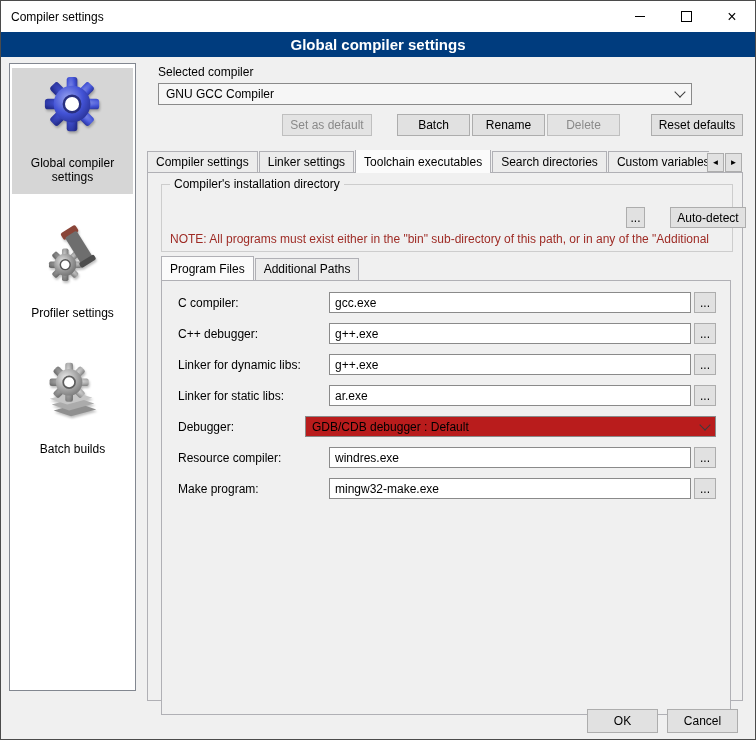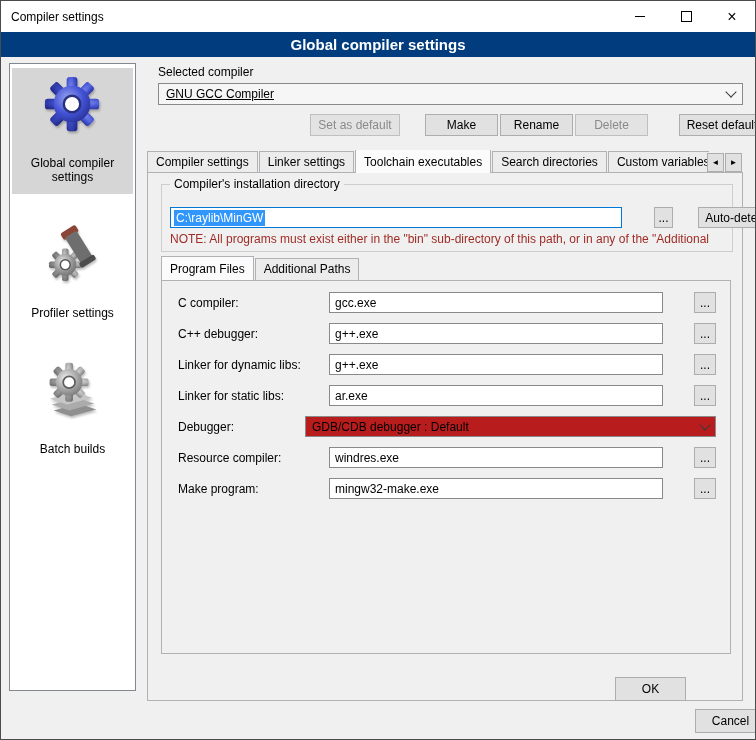--- a/index.html
+++ b/index.html
@@ -18,28 +18,28 @@
   .header-bar{height:25px;background:#003c7e;color:#fff;display:flex;align-items:center;justify-content:center;font-weight:bold;font-size:15px;}
 
   
   .sidebar{position:absolute;left:8px;top:62px;width:127px;height:628px;background:#fff;border:1px solid #828790;box-sizing:border-box;padding-top:2px;}
   .side-item{margin:2px 2px 24px;display:flex;flex-direction:column;align-items:center;padding:6px 2px 10px;cursor:default;}
   .side-item.selected{background:#d6d6d6;}
   .side-icon{width:62px;height:62px;margin-bottom:20px;filter:drop-shadow(1px 2px 1px rgba(0,0,0,.25));}
   .side-label{text-align:center;line-height:14px;}
 
   
-  .btn{background:#e1e1e1;border:1px solid #adadad;font-family:inherit;font-size:12px;color:#000;display:flex;align-items:center;justify-content:center;box-sizing:border-box;padding:0;margin-left:28px;}
+  .btn{background:#e1e1e1;border:1px solid #adadad;font-family:inherit;font-size:12px;color:#000;display:flex;align-items:center;justify-content:center;box-sizing:border-box;padding:0;}
   .btn:disabled{color:#8a8a8a;border-color:#bfbfbf;background:#e3e3e3;}
   .combo{box-sizing:border-box;background:#f6f6f6;border:1px solid #8a8a8a;display:flex;align-items:center;padding:0 7px;}
   .chev{width:7px;height:7px;border-right:1px solid #3c3c3c;border-bottom:1px solid #3c3c3c;transform:rotate(45deg);margin-top:-4px;margin-left:auto;flex:none;}
 
   
   .lbl-selected-compiler{position:absolute;left:157px;top:64px;}
-  .compiler-combo{position:absolute;left:157px;top:82px;width:585px;height:22px;text-decoration:underline;}
+  .compiler-combo{position:absolute;left:157px;top:82px;width:534px;height:22px;}
   .btn-setdefault{position:absolute;left:281px;top:113px;width:90px;height:22px;}
   .btn-copy{position:absolute;left:396px;top:113px;width:73px;height:22px;}
   .btn-rename{position:absolute;left:471px;top:113px;width:73px;height:22px;}
   .btn-delete{position:absolute;left:546px;top:113px;width:73px;height:22px;}
   .btn-reset{position:absolute;left:650px;top:113px;width:92px;height:22px;}
 
   
   .tabs{position:absolute;left:146px;top:149px;width:562px;height:23px;display:flex;align-items:flex-end;overflow:hidden;}
   .tab{border:1px solid #b0b0b5;border-bottom:none;background:#ececec;padding:3px 8px 4px;margin-right:1px;white-space:nowrap;cursor:default;flex:none;}
   .tab.active{background:#fbfbfb;padding-top:5px;position:relative;z-index:3;}
@@ -53,32 +53,32 @@
   .groupbox{position:absolute;left:160px;top:183px;width:570px;height:66px;border:1px solid #cdcdcd;}
   .gb-legend{position:absolute;top:-8px;left:8px;background:#f0f0f0;padding:0 4px;}
   .dir-input{position:absolute;left:8px;top:22px;width:452px;height:21px;background:#fff;border:1px solid #0078d7;box-sizing:border-box;display:flex;align-items:center;padding:0 3px;overflow:hidden;cursor:text;}
   .dir-selection{background:#3297fd;color:#fff;padding:1px 2px;white-space:nowrap;}
   .btn-dots-dir{position:absolute;left:464px;top:22px;width:19px;height:21px;}
   .btn-autodetect{position:absolute;left:508px;top:22px;width:76px;height:21px;}
   .note{position:absolute;left:8px;top:47px;width:554px;white-space:nowrap;overflow:hidden;color:#9e2b25;}
 
   
   .subtabs{position:absolute;left:160px;top:257px;height:22px;display:flex;align-items:flex-end;z-index:2;}
-  .subpanel{position:absolute;left:160px;top:279px;width:570px;height:374px;border:1px solid #b0b0b5;background:#f0f0f0;box-sizing:border-box;}
+  .subpanel{position:absolute;left:160px;top:279px;width:570px;height:435px;border:1px solid #b0b0b5;background:#f0f0f0;box-sizing:border-box;}
 
   
   .form-rows{position:absolute;left:16px;top:11px;right:14px;}
   .frow{display:flex;align-items:center;margin-bottom:10px;height:21px;}
   .flabel{width:127px;flex:none;}
   .fbox{flex:1;height:21px;box-sizing:border-box;background:#fff;border:1px solid #8a8a8a;display:flex;align-items:center;padding:0 5px;margin-right:3px;overflow:hidden;white-space:nowrap;cursor:text;margin-left:24px;}
   .fbrowse{flex:none;width:22px;height:21px;}
   .fselect{flex:1;height:21px;box-sizing:border-box;background:#b91c1c;border:1px solid #8a8a8a;display:flex;align-items:center;padding:0 6px;cursor:default;}
 
   
-  .btn-ok{position:absolute;left:586px;top:676px;width:71px;height:24px;}
+  .btn-ok{position:absolute;left:586px;top:708px;width:71px;height:24px;}
   .btn-cancel{position:absolute;left:666px;top:708px;width:71px;height:24px;}
 </style>
 </head>
 <body>
 
 <div class="window">
 
   <div class="titlebar">
     <div class="title-text">Compiler settings</div>
     <button class="win-btn">
@@ -173,21 +173,21 @@
     </div>
   </div>
 
   <div class="lbl-selected-compiler">Selected compiler</div>
   <div class="combo compiler-combo">
     <span>GNU GCC Compiler</span>
     <span class="chev"></span>
   </div>
 
   <button class="btn btn-setdefault" disabled="">Set as default</button>
-  <button class="btn btn-copy">Make</button>
+  <button class="btn btn-copy">Batch</button>
   <button class="btn btn-rename">Rename</button>
   <button class="btn btn-delete" disabled="">Delete</button>
   <button class="btn btn-reset">Reset defaults</button>
 
   <div class="tabs">
     <div class="tab">Compiler settings</div>
     <div class="tab">Linker settings</div>
     <div class="tab active">Toolchain executables</div>
     <div class="tab">Search directories</div>
     <div class="tab">Custom variables</div>
@@ -195,23 +195,20 @@
   </div>
   <div class="tab-arrows">
     <button class="btn tab-arrow">◄</button>
     <button class="btn tab-arrow">►</button>
   </div>
 
   <div class="panel"></div>
 
   <div class="groupbox">
     <span class="gb-legend">Compiler's installation directory</span>
-    <div class="dir-input">
-      <span class="dir-selection">C:\raylib\MinGW</span>
-    </div>
     <button class="btn btn-dots-dir">...</button>
     <button class="btn btn-autodetect">Auto-detect</button>
     <div class="note">NOTE: All programs must exist either in the "bin" sub-directory of this path, or in any of the "Additional</div>
   </div>
 
   <div class="subtabs">
     <div class="tab active">Program Files</div>
     <div class="tab">Additional Paths</div>
   </div>
 

